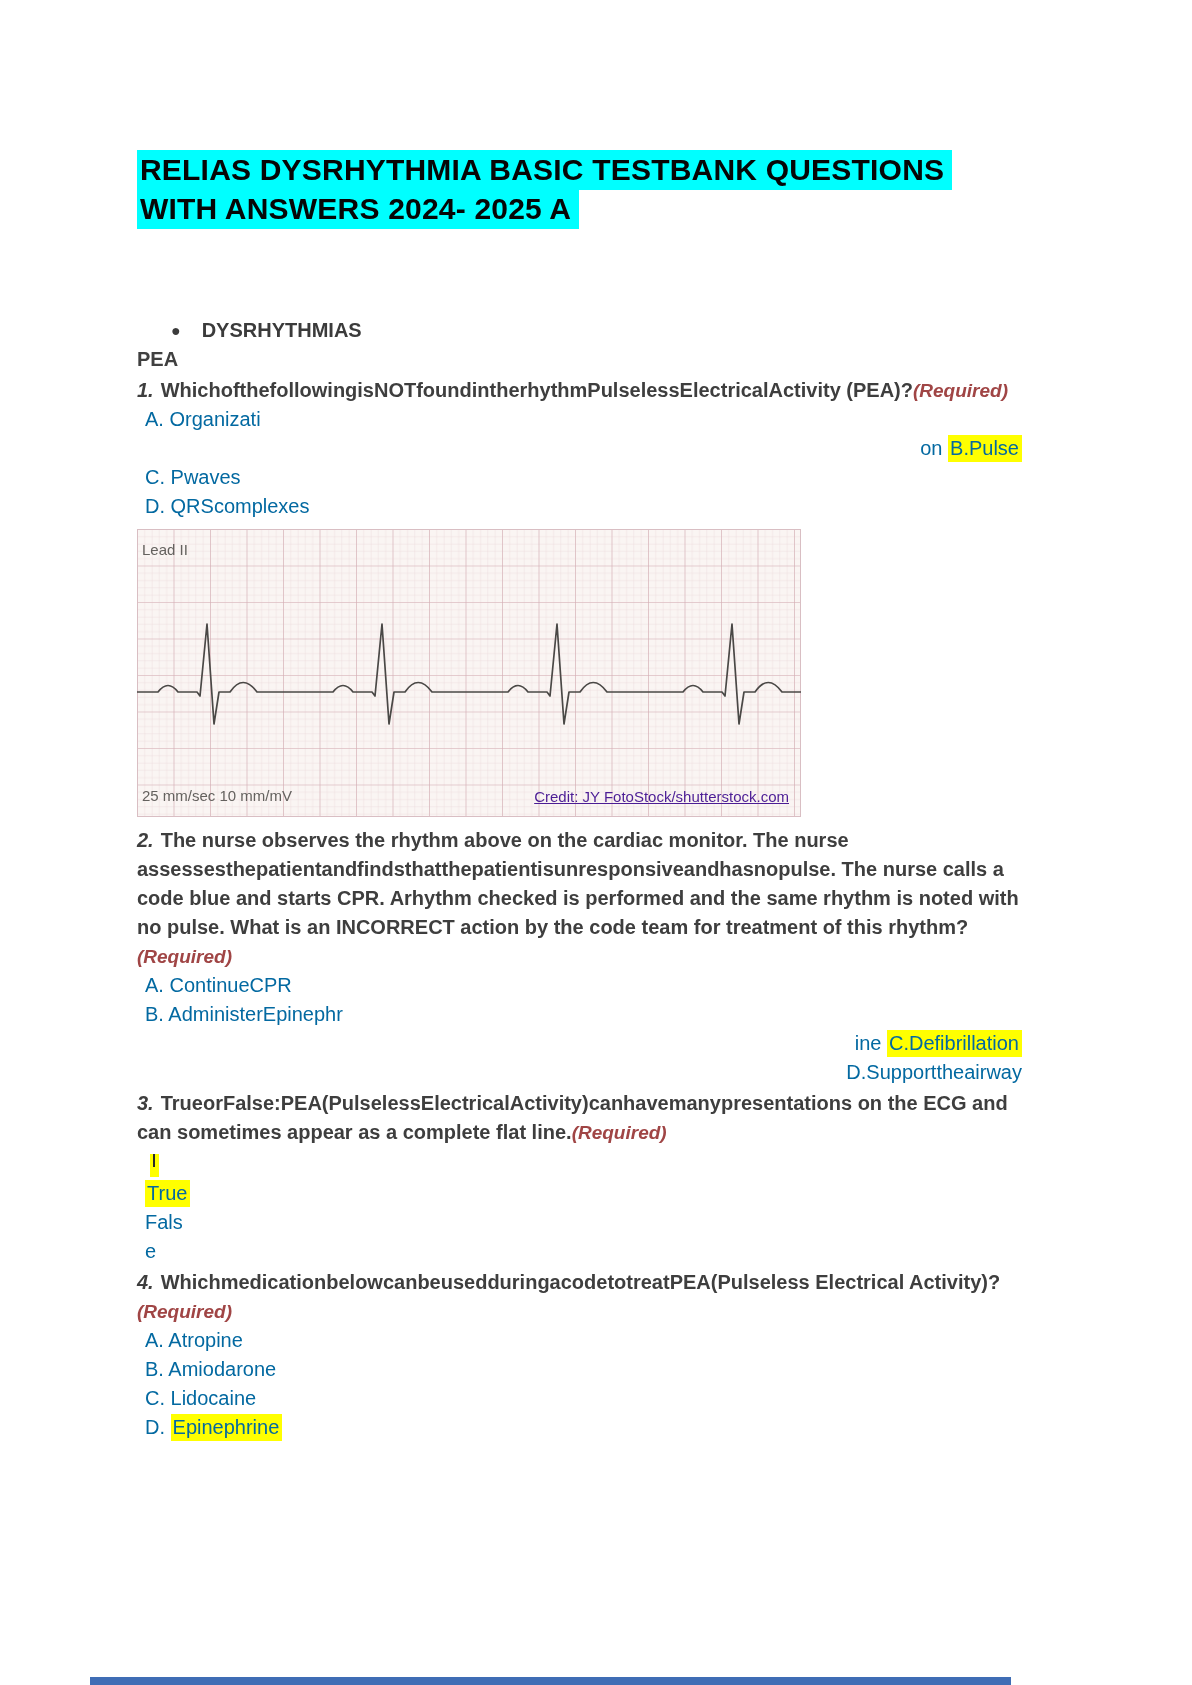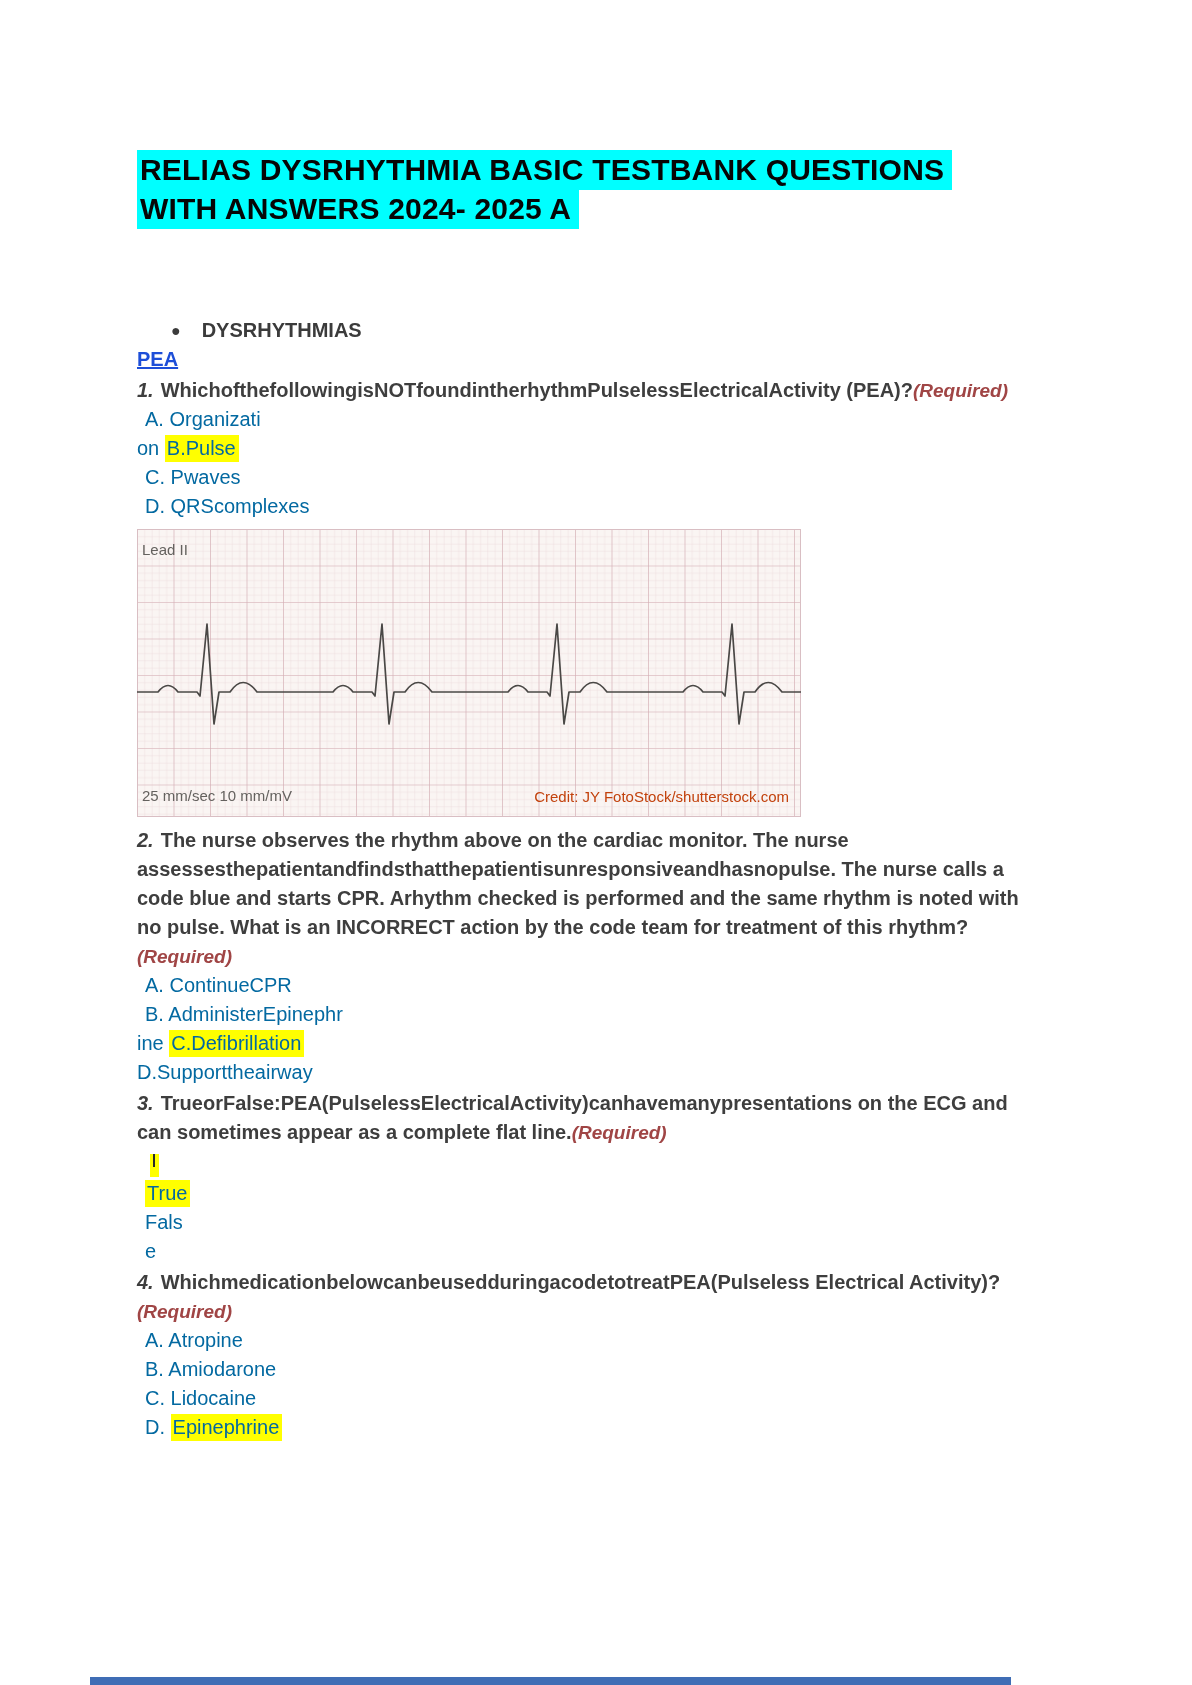--- a/index.html
+++ b/index.html
@@ -21,35 +21,35 @@
     color:#3e3e3e;font-size:20px;line-height:29px;
   }
   .doc-title{margin:0;font-size:30px;font-weight:700;line-height:39px;color:#060606;letter-spacing:.2px;}
   .hl-cyan{
     background:var(--hl-cyan);
     padding:3px 8px 4px 3px;
     box-decoration-break:clone;-webkit-box-decoration-break:clone;
   }
   .bullet-line{margin-top:88px;padding-left:34px;font-weight:700;color:#3b3b3b;}
   .bullet-dot{display:inline-block;margin-right:21px;font-size:16px;vertical-align:1px;}
-  .subhead{font-weight:700;color:#1d4ed8;text-decoration:underline;}
+  .subhead{font-weight:700;color:#404040;}
   p{margin:0;}
   .q{margin-top:2px;font-weight:700;color:#3e3e3e;}
   .qnum{font-style:italic;margin-right:7px;}
   .required{font-style:italic;font-weight:700;color:var(--req);font-size:19px;}
   .opt{padding-left:8px;font-weight:400;color:#0369a1;}
-  .opt.no-indent{padding-left:0;}
+  .opt.no-indent{padding-left:0;text-align:right;}
   .hl-y{background:var(--hl-yellow);padding:2px 3px 3px 2px;}
   .u{}
 
   .ecg{position:relative;width:664px;height:288px;margin:8px 0 9px 0;}
   .ecg svg{display:block;width:664px;height:288px;}
   .ecg-lead{position:absolute;top:6px;left:5px;font-size:15px;color:#64615e;}
   .ecg-cal{position:absolute;bottom:7px;left:5px;font-size:15px;color:#64615e;}
-  .ecg-credit{position:absolute;bottom:6px;right:12px;font-size:15px;color:#c2410c;}
+  .ecg-credit{position:absolute;bottom:6px;right:12px;font-size:15px;color:#4c1d95;text-decoration:underline;}
 
   .cursor-line{height:29px;padding-left:13px;margin-top:3px;}
   .cursor-mark{display:inline-block;width:9px;height:23px;background:var(--hl-yellow);position:relative;top:4px;}
   .cursor-stroke{position:absolute;left:3px;top:0;width:2px;height:13px;background:#2a2a2a;display:block;}
 
   .footer-bar{position:absolute;left:90px;bottom:0;width:921px;height:8px;background:var(--bar);}
 </style>
 </head>
 <body>
 

